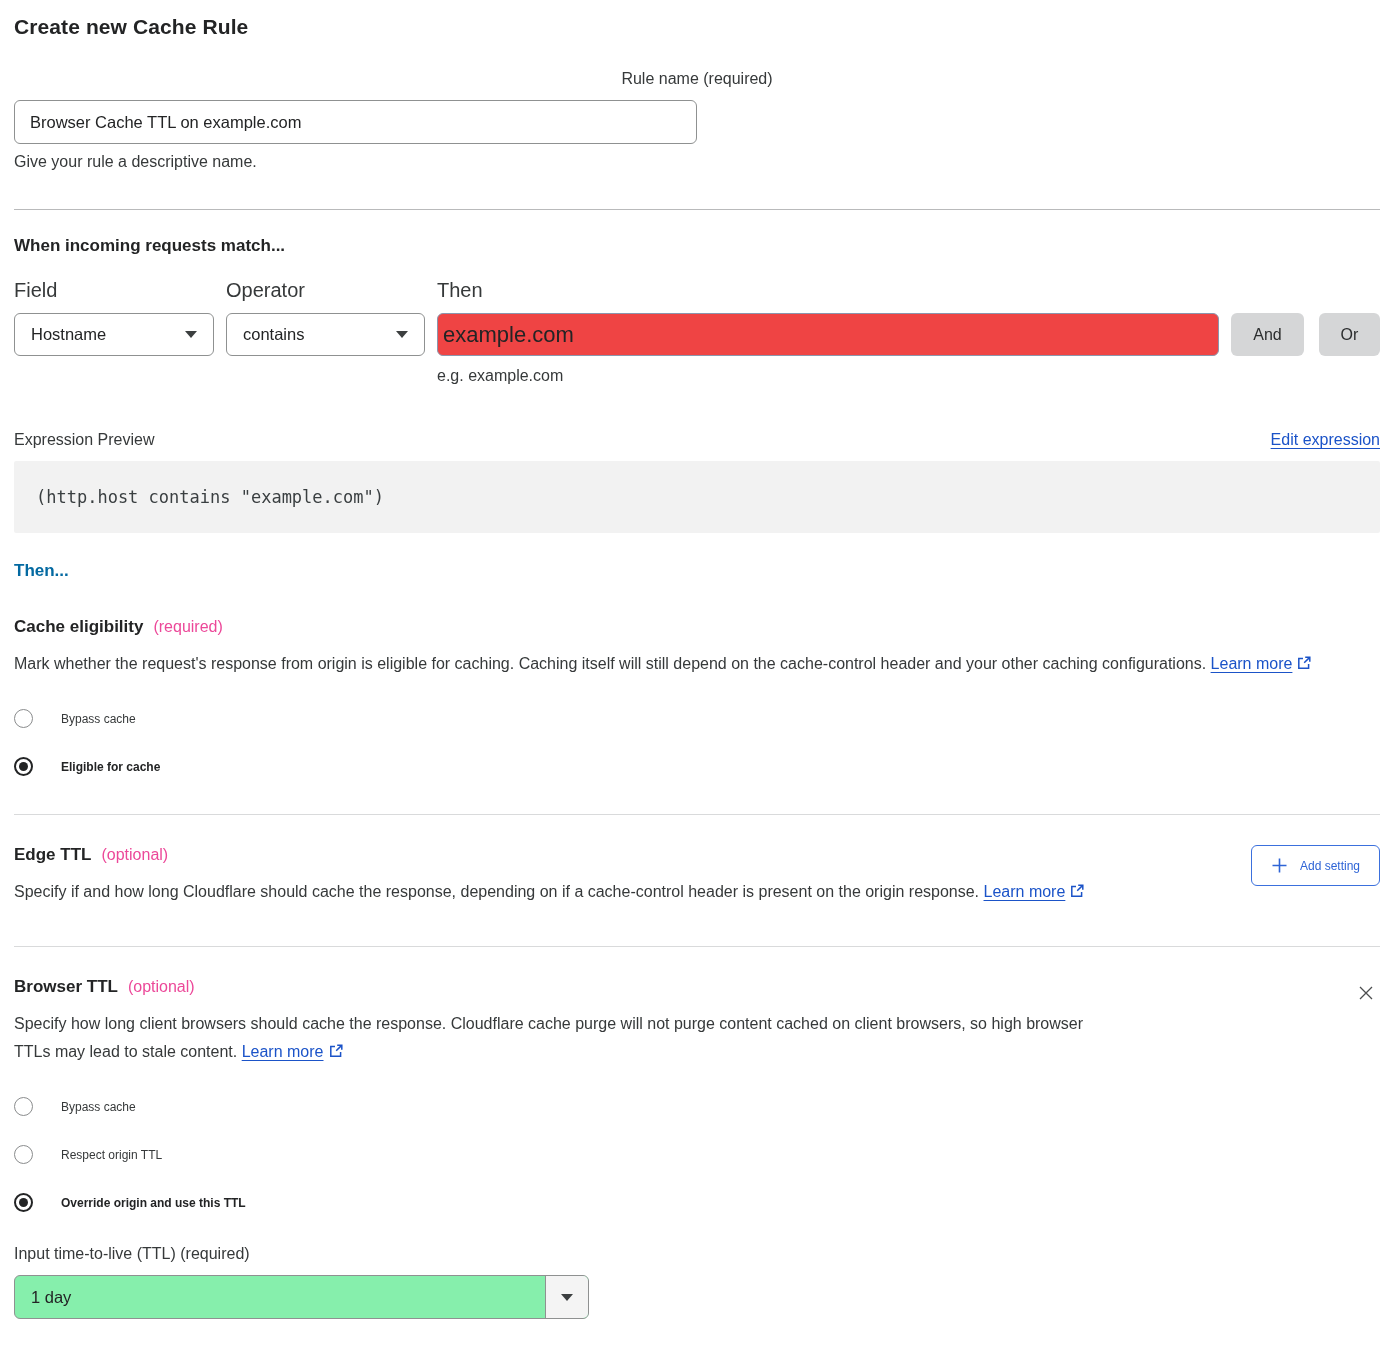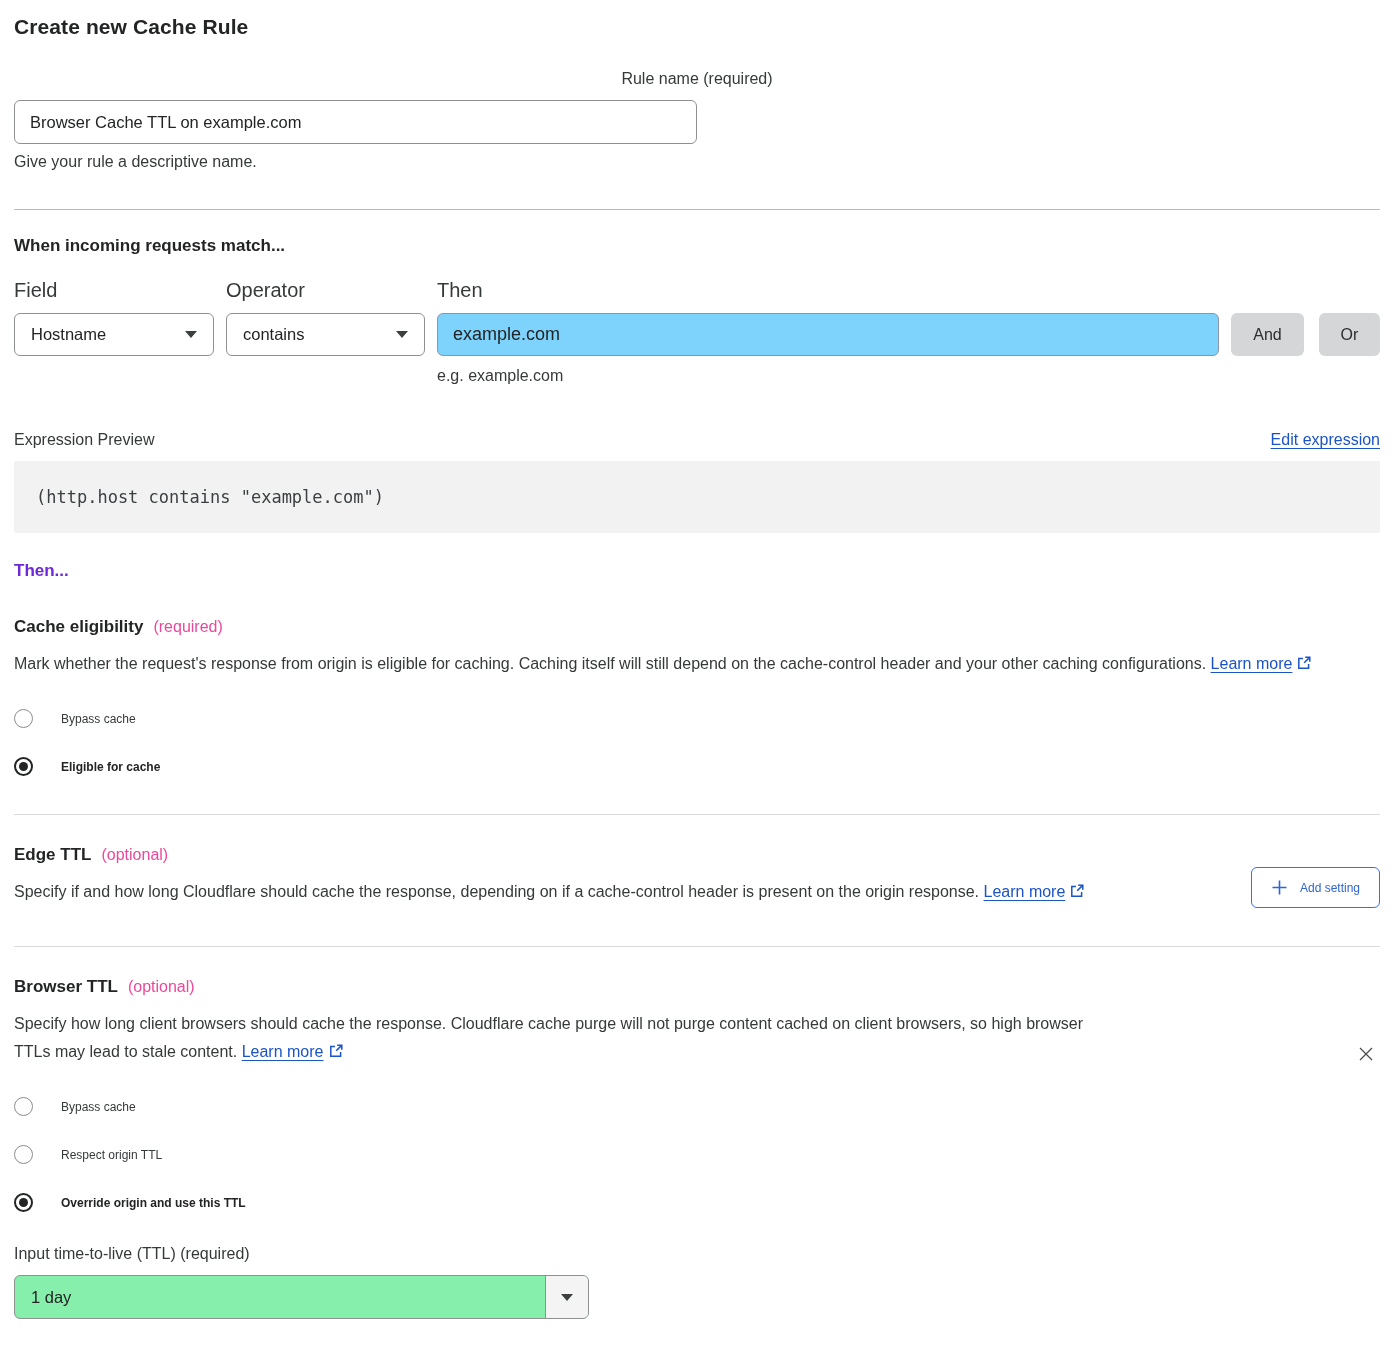--- a/index.html
+++ b/index.html
@@ -48,23 +48,23 @@
   .select-operator { width: 199px; margin-right: 12px; }
   .caret {
     width: 0; height: 0;
     border-left: 6px solid transparent;
     border-right: 6px solid transparent;
     border-top: 7px solid #3c3f40;
   }
   .value-input {
     flex: 1;
     border: 1px solid #8b96ad; border-radius: 6px;
-    background: #7dd3fc;
-    font-size: 18px; color: #232425;
-    padding: 0 15px;
+    background: #ef4444;
+    font-size: 22px; color: #232425;
+    padding: 0 5px;
     font-family: inherit;
   }
   .btn-gray {
     border: none; border-radius: 6px;
     background: #d5d6d7; color: #2b2d2e;
     font-size: 16px; font-family: inherit;
     cursor: pointer;
   }
   .btn-and { width: 73px; margin-left: 12px; }
   .btn-or  { width: 61px; margin-left: 15px; }
@@ -76,21 +76,21 @@
   a.link { color: #1b53c8; text-decoration: underline; text-underline-offset: 3px; cursor: pointer; }
   .code-block {
     margin-top: 12px; height: 72px;
     background: #f2f2f2; border-radius: 2px;
     display: flex; align-items: center;
     padding-left: 22px;
     font-family: "DejaVu Sans Mono", "Liberation Mono", monospace;
     font-size: 17px; color: #3a3f41;
   }
 
-  .then-heading { margin-top: 28px; font-size: 17px; font-weight: 700; color: #6d28d9; }
+  .then-heading { margin-top: 28px; font-size: 17px; font-weight: 700; color: #0369a1; }
 
   .sub-heading-row { display: flex; align-items: baseline; gap: 10px; }
   .sub-heading { font-size: 17px; font-weight: 700; color: #232425; }
   .heading-qualifier { font-size: 16px; color: #ec4899; }
 
   .desc { margin-top: 13px; font-size: 16px; line-height: 28px; color: #36393a; }
   .desc.w-full { max-width: 1345px; }
   .desc.w-edge { max-width: 1105px; }
   .desc.w-browser { max-width: 1090px; }
 
@@ -103,21 +103,21 @@
     flex: 0 0 auto;
     display: flex; align-items: center; justify-content: center;
   }
   .radio.selected { border: 2px solid #232425; }
   .radio.selected::after {
     content: ""; width: 9px; height: 9px; border-radius: 50%; background: #232425;
   }
   .radio-label { margin-left: 28px; font-size: 12px; color: #36393a; }
   .radio-label.bold { font-weight: 700; color: #232425; }
 
-  .section-head-row { display: flex; justify-content: space-between; align-items: flex-end; margin-top: 30px; }
+  .section-head-row { display: flex; justify-content: space-between; align-items: flex-start; margin-top: 30px; }
   .btn-add-setting {
     display: flex; align-items: center; gap: 12px;
     height: 41px; padding: 0 19px;
     background: #fff; border: 1px solid #3b70dd; border-radius: 6px;
     color: #2e64d6; font-size: 12px; font-family: inherit;
     cursor: pointer;
   }
   .btn-close {
     background: none; border: none; padding: 4px; margin-top: 2px; cursor: pointer; line-height: 0;
   }

